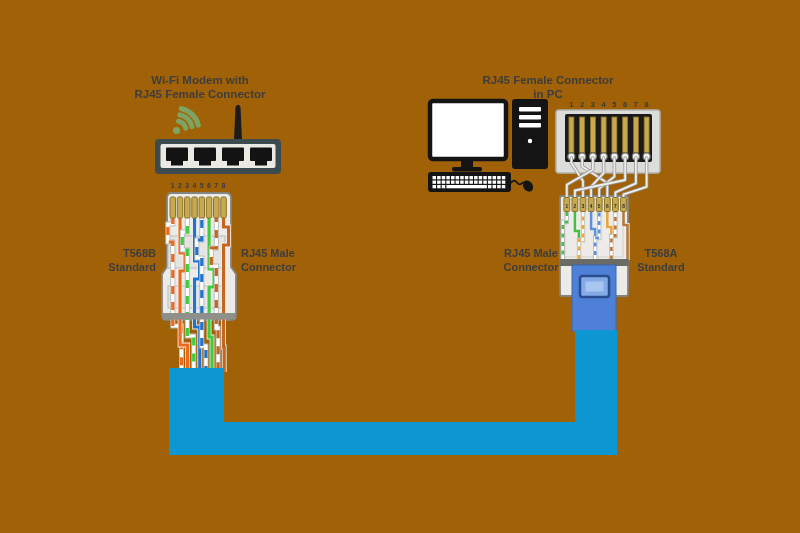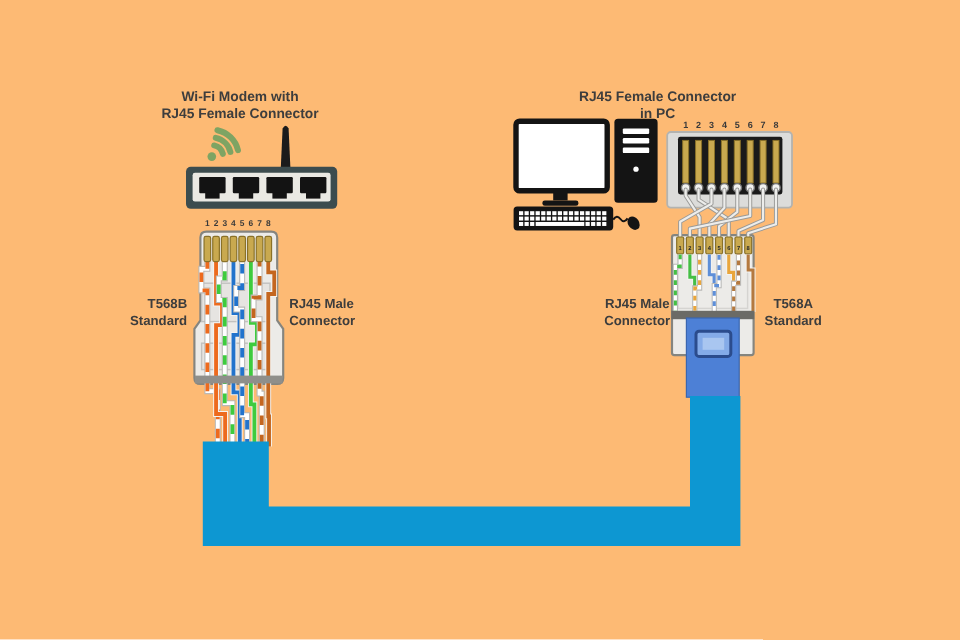--- a/index.html
+++ b/index.html
@@ -1,16 +1,16 @@
 <!DOCTYPE html>
 <html><head>
 <meta charset="utf-8">
 <style>
   html,body{margin:0;padding:0;background:#ffffff;}
-  #stage{position:relative;width:800px;height:533px;background:#fdba74;overflow:hidden;}
+  #stage{position:relative;width:800px;height:533px;background:#a16207;overflow:hidden;}
   #stage svg{position:absolute;left:0;top:0;}
   svg text{font-family:"Liberation Sans",sans-serif;font-weight:700;fill:#3d3d3d;}
   .title{font-size:11.5px;}
   .lbl{font-size:11px;}
   .pn{font-size:7px;fill:#3a3a3a;}
   .pn2{font-size:7.5px;fill:#3a3a3a;}
   .pn3{font-size:4.8px;fill:#2a2a2a;}
 </style>
 </head>
 <body>

